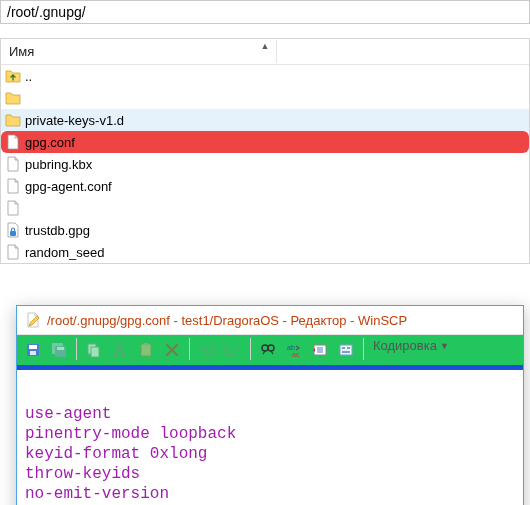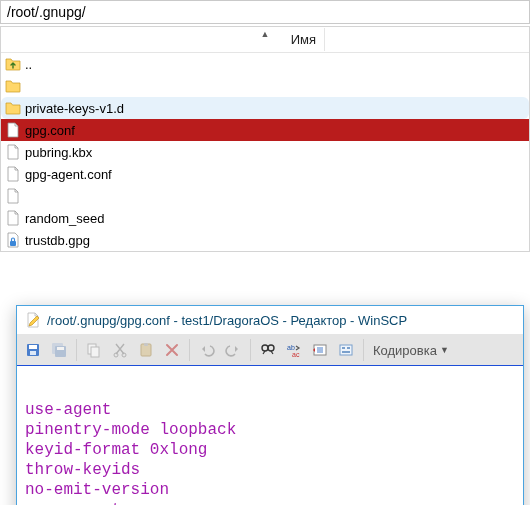--- a/index.html
+++ b/index.html
@@ -12,94 +12,94 @@
     height: 505px;
     overflow: hidden;
     position: relative;
   }
   .pathbar {
     background: #fff;
     border: 1px solid #c9c9c9;
     padding: 3px 6px;
     font-size: 14px;
     color: #000;
-    margin-bottom: 2px;
+    margin-bottom: 14px;
   }
   .panel {
     border: 1px solid #d4d4d4;
     position: relative;
   }
   .header-row {
     display: flex;
     align-items: center;
     border-bottom: 1px solid #e5e5e5;
     height: 26px;
     background: #fff;
     position: relative;
   }
   .header-cell {
     padding: 4px 8px;
     font-size: 13px;
     color: #222;
     border-right: 1px solid #e5e5e5;
     flex: 0 0 auto;
-    width: 324px;
+    width: 276px;
     display: flex;
     align-items: center;
-    justify-content: flex-end;
+    justify-content: flex-start;
   }
   .sort-caret {
     position: absolute;
     left: 50%;
     top: 2px;
     transform: translateX(-50%);
     font-size: 9px;
     color: #5a5a5a;
   }
   .file-list { }
   .row {
     display: flex;
     align-items: center;
     height: 22px;
     padding: 0 4px;
     gap: 4px;
     cursor: default;
   }
-  .row.sel-light { background: #e6f2fb; border-radius: 6px; }
-  .row.sel-gray  { background: #b91c1c; }
+  .row.sel-light { background: #e6f2fb; }
+  .row.sel-gray  { background: #ef4444; border-radius: 6px; }
   .ico { width: 16px; height: 16px; display:inline-flex; align-items:center; justify-content:center; flex-shrink:0; }
   .txt { font-size: 13px; color: #000; }
   .folder-yellow svg, .folder-up svg, .file-plain svg, .file-lock svg { display:block; }
 
   .editor-window {
     position: absolute;
     left: 16px;
     top: 305px;
     width: 508px;
     border: 1px solid #4aa3df;
     background: #fff;
     box-shadow: 0 4px 16px rgba(0,0,0,0.25);
   }
   .editor-title {
     display: flex;
     align-items: center;
     gap: 6px;
     padding: 6px 8px;
     background: #fff;
-    color: #0c4a6e;
+    color: #c2410c;
     font-size: 13px;
     border-bottom: 1px solid #e5e5e5;
   }
   .editor-toolbar {
     display: flex;
-    align-items: center;
+    align-items: flex-start;
     gap: 2px;
     padding: 3px 4px;
-    background: #e5e5e5;
-    border-bottom: 1px solid #1d4ed8;
+    background: #22c55e;
+    border-bottom: 5px solid #1d4ed8;
   }
   .tbtn {
     width: 24px; height: 24px;
     display:inline-flex; align-items:center; justify-content:center;
     border: 1px solid transparent;
     border-radius: 2px;
     opacity: 0.55;
   }
   .tbtn.enabled { opacity: 1; }
   .tsep { width:1px; height:22px; background:#cfcfcf; margin:0 3px; }
@@ -209,34 +209,34 @@
         <span class="txt">gpg-agent.conf</span>
       </div>
       <div class="row">
         <span class="ico file-plain">
           <svg width="16" height="16" viewBox="0 0 16 16">
             <use href="#i-file"></use>
           </svg>
         </span>
       </div>
       <div class="row">
+        <span class="ico file-lock">
+          <svg width="16" height="16" viewBox="0 0 16 16">
+            <use href="#i-file-lock"></use>
+          </svg>
+        </span>
+        <span class="txt">trustdb.gpg</span>
+      </div>
+      <div class="row">
         <span class="ico file-plain">
           <svg width="16" height="16" viewBox="0 0 16 16">
             <use href="#i-file"></use>
           </svg>
         </span>
         <span class="txt">random_seed</span>
-      </div>
-      <div class="row">
-        <span class="ico file-lock">
-          <svg width="16" height="16" viewBox="0 0 16 16">
-            <use href="#i-file-lock"></use>
-          </svg>
-        </span>
-        <span class="txt">trustdb.gpg</span>
       </div>
     </div>
 </div>
 
 <div class="editor-window">
   <div class="editor-title">
     <span class="ico">
       <svg width="16" height="16" viewBox="0 0 16 16">
           <use href="#i-edit"></use>
         </svg>

